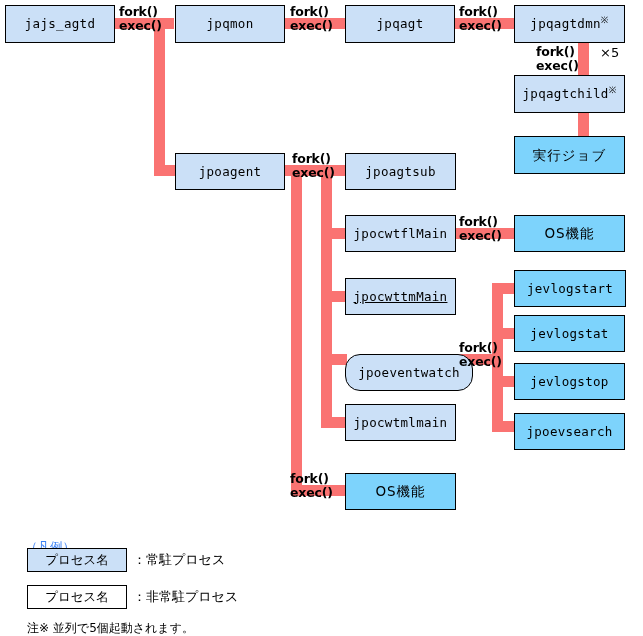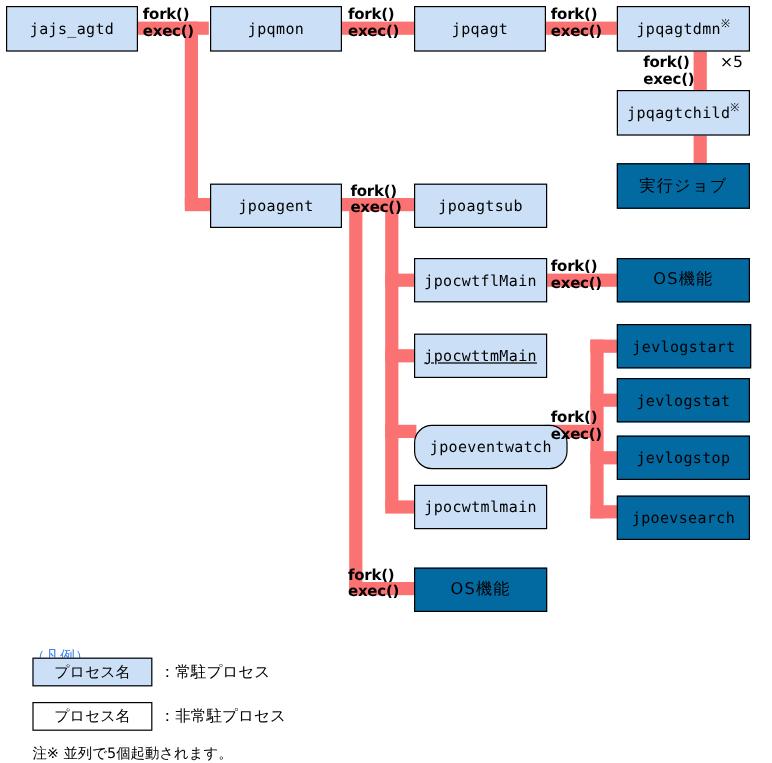--- a/index.html
+++ b/index.html
@@ -23,21 +23,21 @@
     box-sizing: border-box;
     border: 1.5px solid #000000;
     display: flex;
     align-items: center;
     justify-content: center;
     text-align: center;
     line-height: 1.1;
     z-index: 5;
   }
   .box.resident   { background: #cbe0f7; }
-  .box.transient  { background: #0369a1; }
+  .box.transient  { background: #7dd3fc; }
   .box .lbl {
     font-family: "DejaVu Sans Mono", monospace;
     font-size: 12.5px;
     color: #000000;
     letter-spacing: 0.3px;
     white-space: nowrap;
   }
   .box .lbl.jp {
     font-family: "DejaVu Sans", sans-serif;
     font-size: 13.5px;

